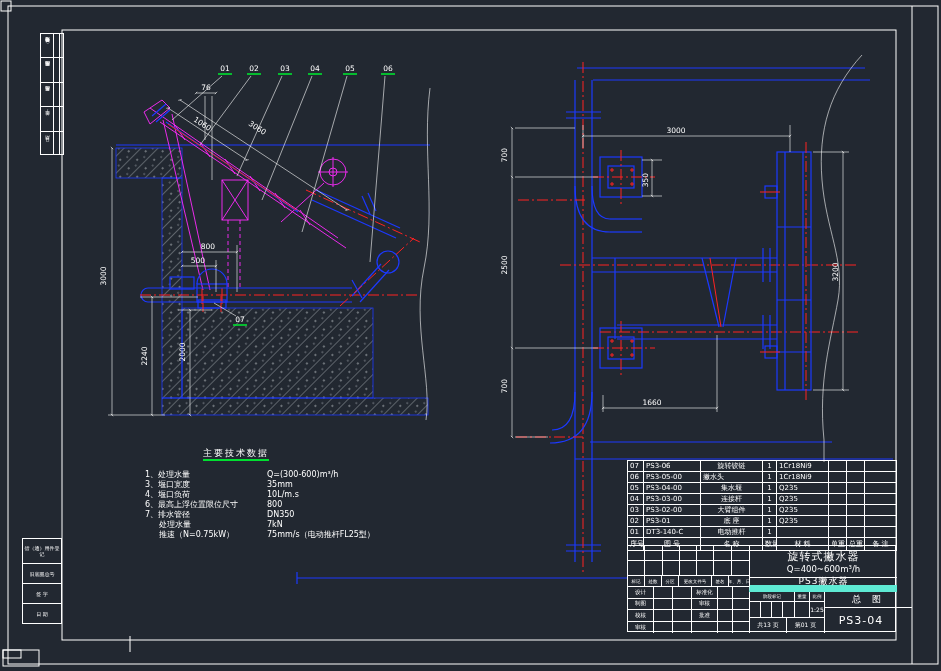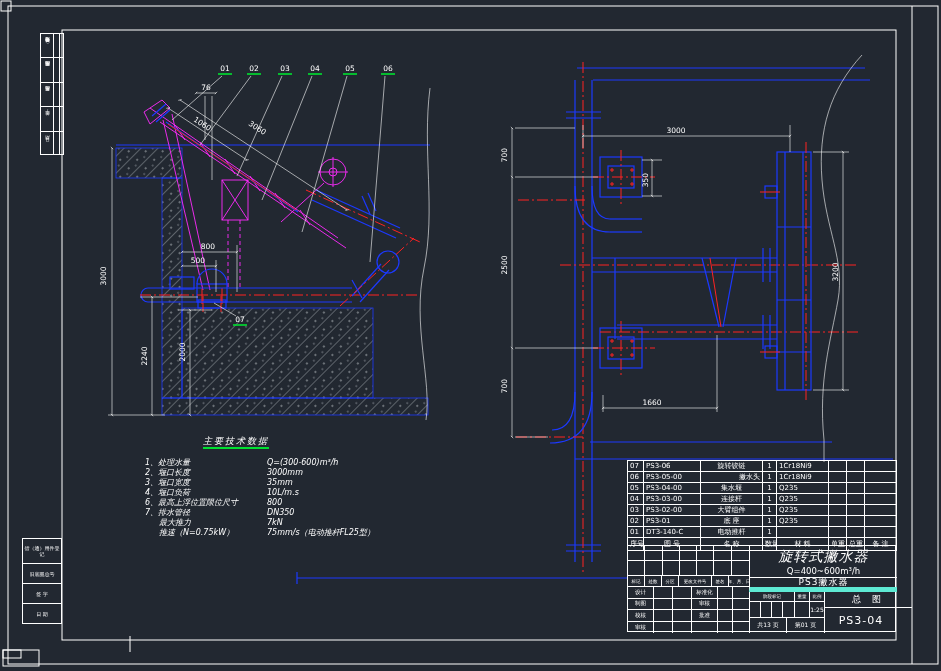--- a/index.html
+++ b/index.html
@@ -17,21 +17,21 @@
   .sr{stroke:var(--line-red);fill:none;stroke-width:1;}
   .sm{stroke:var(--line-magenta);fill:none;stroke-width:0.9;}
   .sg{stroke:var(--accent-green);fill:none;stroke-width:1.6;}
   .cl{stroke-dasharray:11 3 2 3;}
   .dsh{stroke-dasharray:4 3;}
   .t{fill:#fff;font-family:"DejaVu Sans",sans-serif;font-size:7.5px;}
   .tc{text-anchor:middle;}
   .hatchfill{fill:url(#conc);}
   
   .abs{position:absolute;box-sizing:border-box;}
-  .tech{left:145px;top:436px;width:290px;font-size:8px;line-height:10px;font-style:italic;}
+  .tech{left:145px;top:448px;width:290px;font-size:8px;line-height:10px;}
   .tech .hd{margin-left:58px;font-size:9px;letter-spacing:2px;
     border-bottom:2px solid var(--accent-green);padding-bottom:1px;width:max-content;margin-bottom:9px;}
   .trow{position:relative;height:10px;white-space:nowrap;text-align:center;}
   .trow .tlabel{position:absolute;left:0;}
   .trow.ind .tlabel{left:14px;}
   .trow .tval{position:absolute;left:122px;}
   table.bom{position:absolute;left:627px;top:460px;border-collapse:collapse;
     table-layout:fixed;width:269px;font-size:7px;color:#fff;}
   table.bom td{border:1px solid #fff;height:10px;padding:0 2px;overflow:hidden;white-space:nowrap;}
   table.bom tr.hdr td{height:12px;text-align:center;}
@@ -310,41 +310,37 @@
   </g>
 </svg>
 
 <div class="abs tech">
   <div class="hd">主要技术数据</div>
   <div class="trow">
         <span class="tlabel">1、处理水量</span>
         <span class="tval">Q=(300-600)m³/h</span>
       </div>
   <div class="trow">
-        <span class="tlabel">2、堰口长度</span>
-        <span class="tval">3000mm</span>
-      </div>
-  <div class="trow">
         <span class="tlabel">3、堰口宽度</span>
         <span class="tval">35mm</span>
       </div>
   <div class="trow">
         <span class="tlabel">4、堰口负荷</span>
         <span class="tval">10L/m.s</span>
       </div>
   <div class="trow">
         <span class="tlabel">6、最高上浮位置限位尺寸</span>
         <span class="tval">800</span>
       </div>
   <div class="trow">
         <span class="tlabel">7、排水管径</span>
         <span class="tval">DN350</span>
       </div>
   <div class="trow ind">
-        <span class="tlabel">最大推力</span>
+        <span class="tlabel">处理水量</span>
         <span class="tval">7kN</span>
       </div>
   <div class="trow ind">
         <span class="tlabel">推速（N=0.75kW）</span>
         <span class="tval">75mm/s（电动推杆FL25型）</span>
       </div>
 </div>
 
 <table class="bom">
   <colgroup>
@@ -364,21 +360,21 @@
           <td style="text-align:center">旋转铰链</td>
           <td style="text-align:center">1</td>
           <td>1Cr18Ni9</td>
           <td></td>
           <td></td>
           <td></td>
         </tr>
   <tr>
           <td>06</td>
           <td>PS3-05-00</td>
-          <td style="text-align:right">撇水头</td>
+          <td style="text-align:left">撇水头</td>
           <td style="text-align:center">1</td>
           <td>1Cr18Ni9</td>
           <td></td>
           <td></td>
           <td></td>
         </tr>
   <tr>
           <td>05</td>
           <td>PS3-04-00</td>
           <td style="text-align:center">集水堰</td>
@@ -488,24 +484,24 @@
         <div class="cellb" style="border-right:none"></div>
     <div class="cellb" style="border-bottom:none">审核</div>
         <div class="cellb" style="border-bottom:none"></div>
         <div class="cellb" style="border-bottom:none"></div>
         <div class="cellb" style="border-bottom:none"></div>
         <div class="cellb" style="border-bottom:none"></div>
         <div class="cellb" style="border-bottom:none;border-right:none"></div>
   </div>
 
   <div class="abs" style="left:121px;top:0;width:148px;height:32px;border-left:1px solid #fff;border-bottom:1px solid #fff;box-sizing:border-box;display:flex;flex-direction:column;align-items:center;justify-content:center;">
-    <div style="font-size:14px;letter-spacing:1px;font-style:italic;">旋转式撇水器</div>
+    <div style="font-size:11px;letter-spacing:1px;">旋转式撇水器</div>
     <div style="font-size:8.5px;">Q=400~600m³/h</div>
   </div>
-  <div class="abs" style="left:121px;top:32px;width:148px;height:14px;border-left:1px solid #fff;border-bottom:5px solid #5eead4;box-sizing:border-box;display:flex;align-items:center;justify-content:center;font-size:9px;letter-spacing:1px;">PS3撇水器</div>
+  <div class="abs" style="left:121px;top:32px;width:148px;height:14px;border-left:1px solid #fff;border-bottom:7px solid #5eead4;box-sizing:border-box;display:flex;align-items:center;justify-content:center;font-size:9px;letter-spacing:1px;">PS3撇水器</div>
   <div class="abs" style="left:121px;top:46px;width:75px;height:41px;border-left:1px solid #fff;box-sizing:border-box;">
     <div style="display:grid;grid-template-columns:45px 15px 14px;height:10px;font-size:4.5px;">
       <div class="cellb">阶段标记</div>
       <div class="cellb">重量</div>
       <div class="cellb" style="border-right:none">比例</div>
     </div>
     <div style="display:grid;grid-template-columns:11px 11px 11px 12px 15px 14px;height:16px;font-size:6px;">
       <div class="cellb"></div>
           <div class="cellb"></div>
           <div class="cellb"></div>

